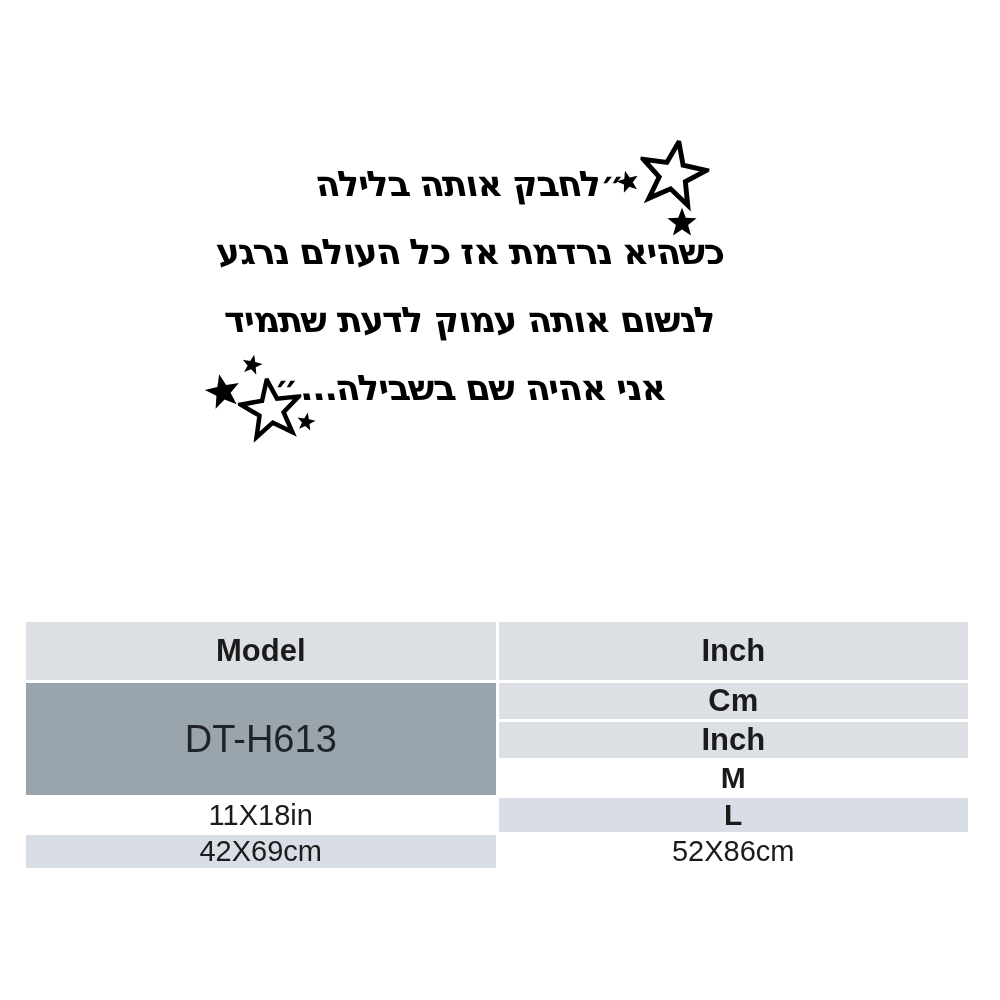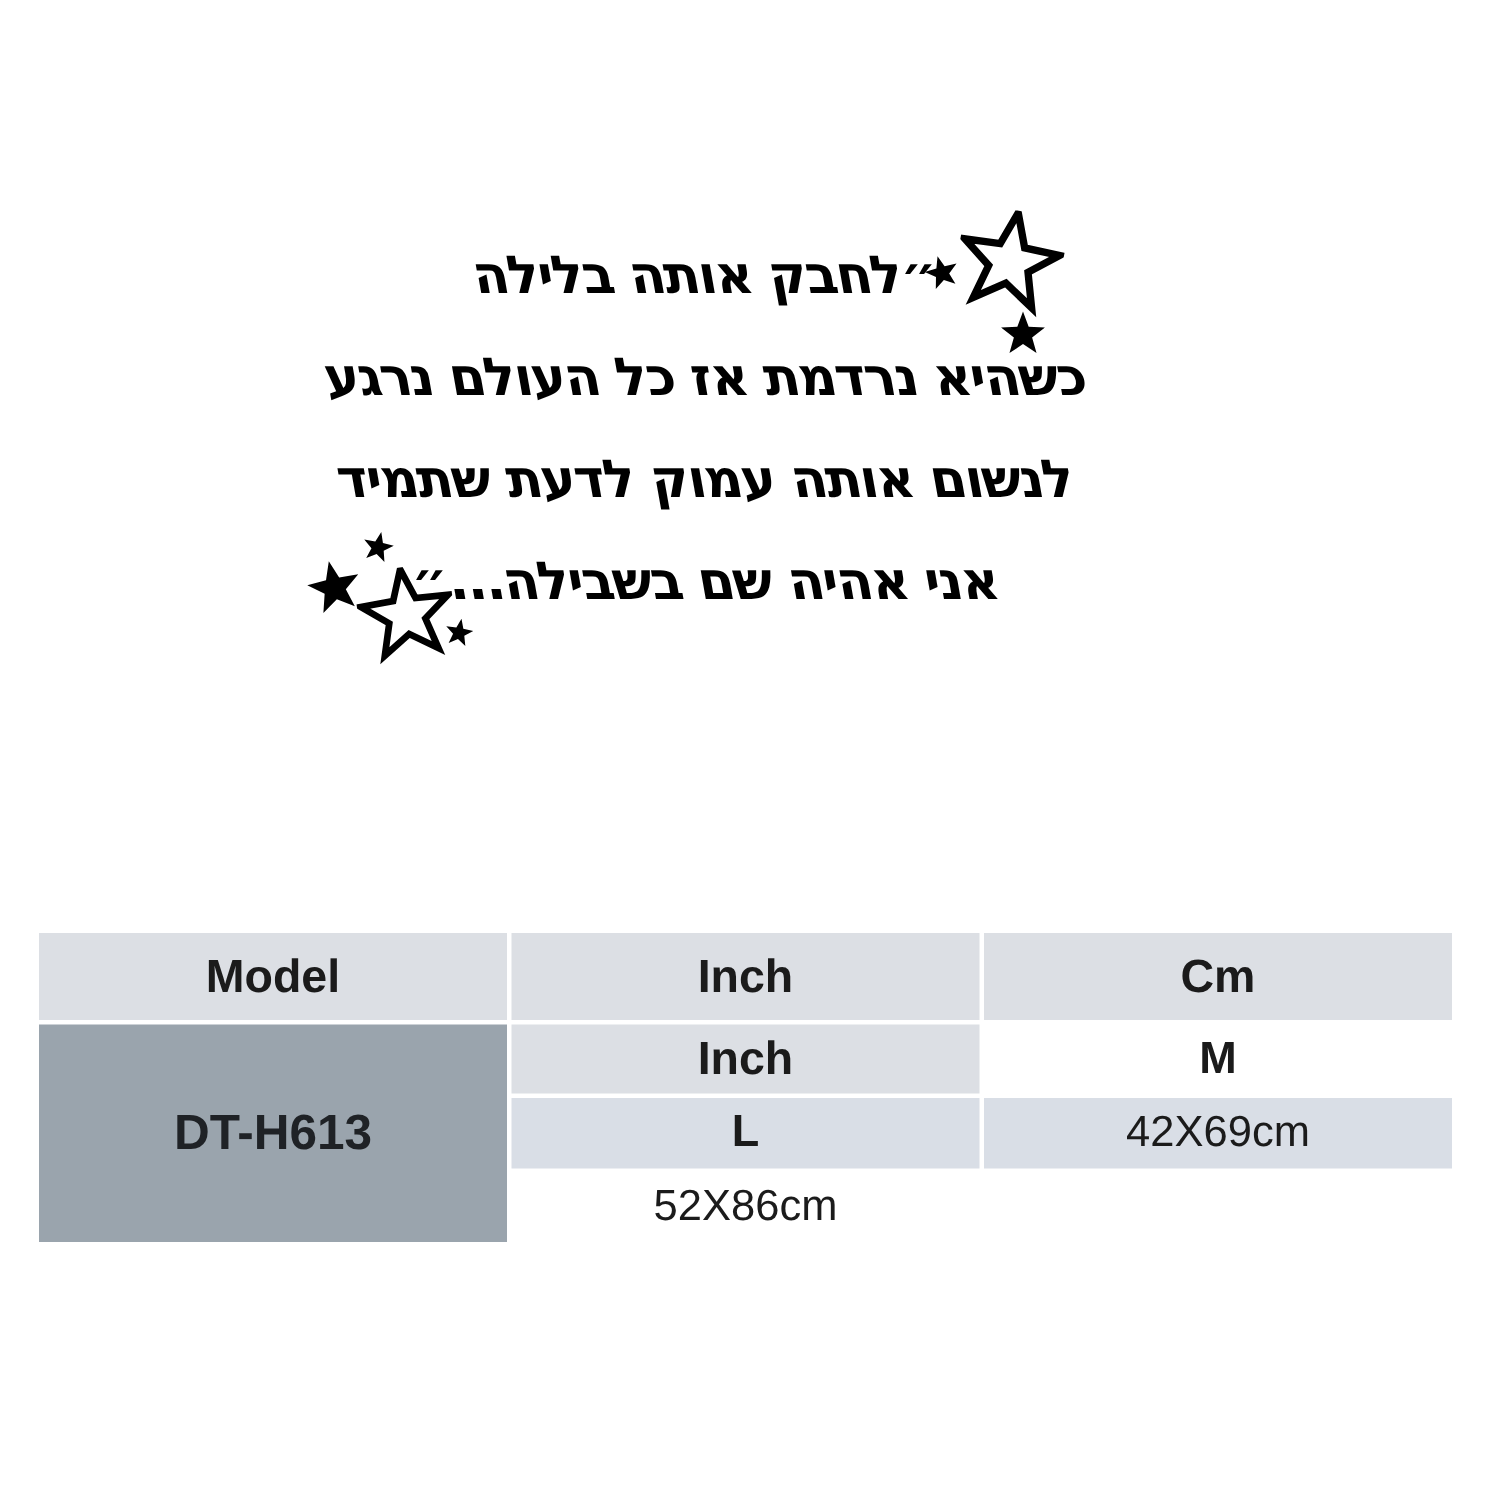--- a/index.html
+++ b/index.html
@@ -19,29 +19,29 @@
     font-size:35px; font-weight:bold; line-height:68px;
     transform:skewX(10deg); letter-spacing:-1px; white-space:nowrap;
   }
 
   .star { position:absolute; }
   .star svg { display:block; width:100%; height:100%; }
 
   
   .size-table {
     position:absolute; left:26px; top:622px; width:942px; height:206px;
-    display:grid; grid-template-columns:repeat(3, 1fr);
+    display:grid; grid-template-columns:repeat(2, 1fr);
     grid-template-rows:58px 1fr 1fr 1fr; gap:3px;
     color:#1b1b1b;
   }
   .cell { display:flex; align-items:center; justify-content:center; }
   .th { background:#dcdfe4; font-weight:bold; font-size:31px; }
   .model-cell {
     grid-column:1; grid-row:2 / 5; background:#9aa4ad;
-    font-size:33px; font-weight:bold; color:#1f2226;
+    font-size:38px; font-weight:normal; color:#1f2226;
   }
   .row-white { background:#ffffff; }
   .row-stripe { background:#d9dee6; }
   .size-val { font-weight:bold; font-size:30px; }
   .dim-val  { font-weight:normal; font-size:29px; }
 </style>
 </head>
 <body>
 
 <div class="canvas">
@@ -92,20 +92,21 @@
 
   <div class="size-table">
     <div class="cell th">Model</div>
     <div class="cell th">Inch</div>
     <div class="cell th">Cm</div>
     <div class="cell th">Inch</div>
 
     <div class="cell model-cell">DT-H613</div>
 
     <div class="cell row-white size-val">M</div>
+    <div class="cell row-white dim-val">11X18in</div>
 
     <div class="cell row-stripe size-val">L</div>
     <div class="cell row-stripe dim-val">42X69cm</div>
 
     <div class="cell row-white dim-val">52X86cm</div>
   </div>
 
 </div>
 
 </body></html>

